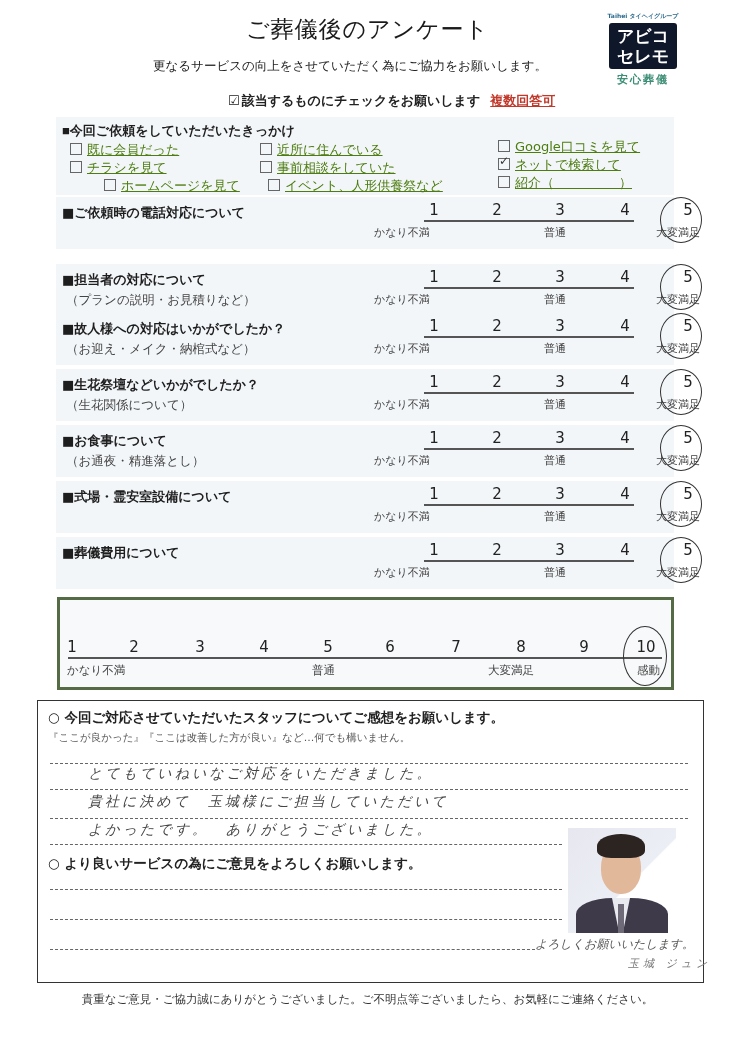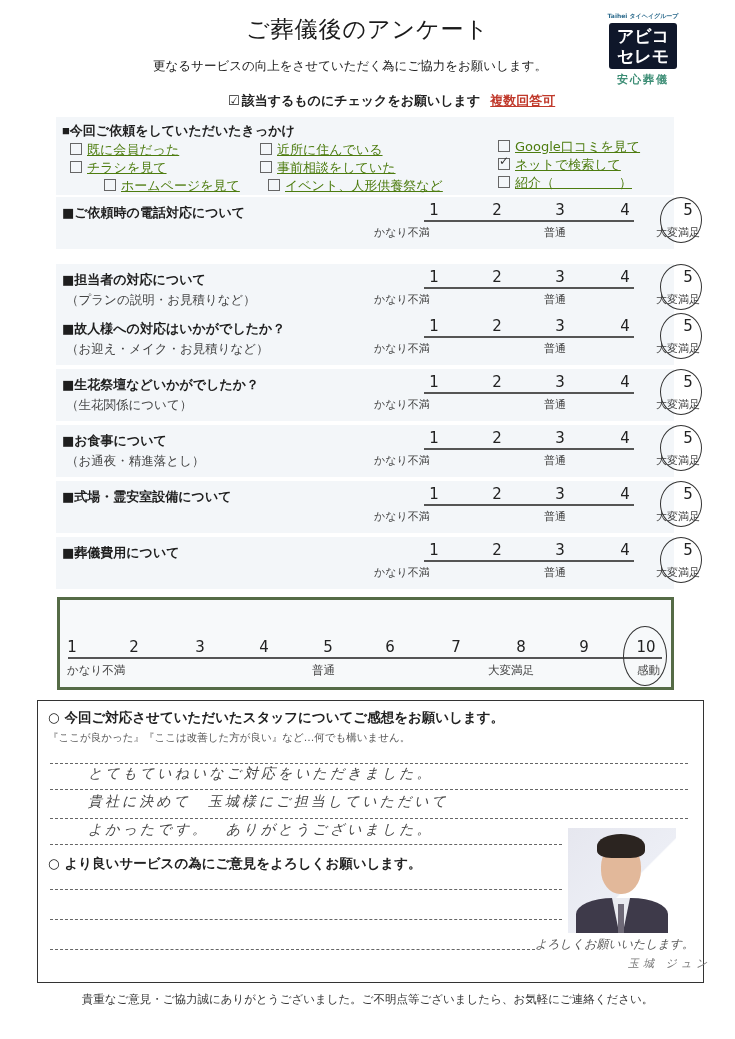--- a/index.html
+++ b/index.html
@@ -114,21 +114,21 @@
         <div class="num" style="left:249px;">4</div>
         <div class="num" style="left:312px;">5</div>
         <div class="lbl" style="left:8px;">かなり不満</div>
         <div class="lbl" style="left:178px;">普通</div>
         <div class="lbl" style="left:290px;">大変満足</div>
         <div class="circle" style="left:294px;top:-4px;width:40px;height:44px;"></div>
       </div>
     </div>
     <div class="abs band" style="top: 313px; height: 52px;">
       <div class="sec-head" style="position:absolute;left:6px;top:7px;">■故人様への対応はいかがでしたか？</div>
-      <div class="sec-sub" style="position:absolute;left:10px;top:26px;">（お迎え・メイク・お見積りなど）</div>
+      <div class="sec-sub" style="position:absolute;left:10px;top:26px;">（お迎え・メイク・納棺式など）</div>
       <div class="scale">
         <div class="line"></div>
         <div class="num" style="left:58px;">1</div>
         <div class="num" style="left:121px;">2</div>
         <div class="num" style="left:184px;">3</div>
         <div class="num" style="left:249px;">4</div>
         <div class="num" style="left:312px;">5</div>
         <div class="lbl" style="left:8px;">かなり不満</div>
         <div class="lbl" style="left:178px;">普通</div>
         <div class="lbl" style="left:290px;">大変満足</div>

